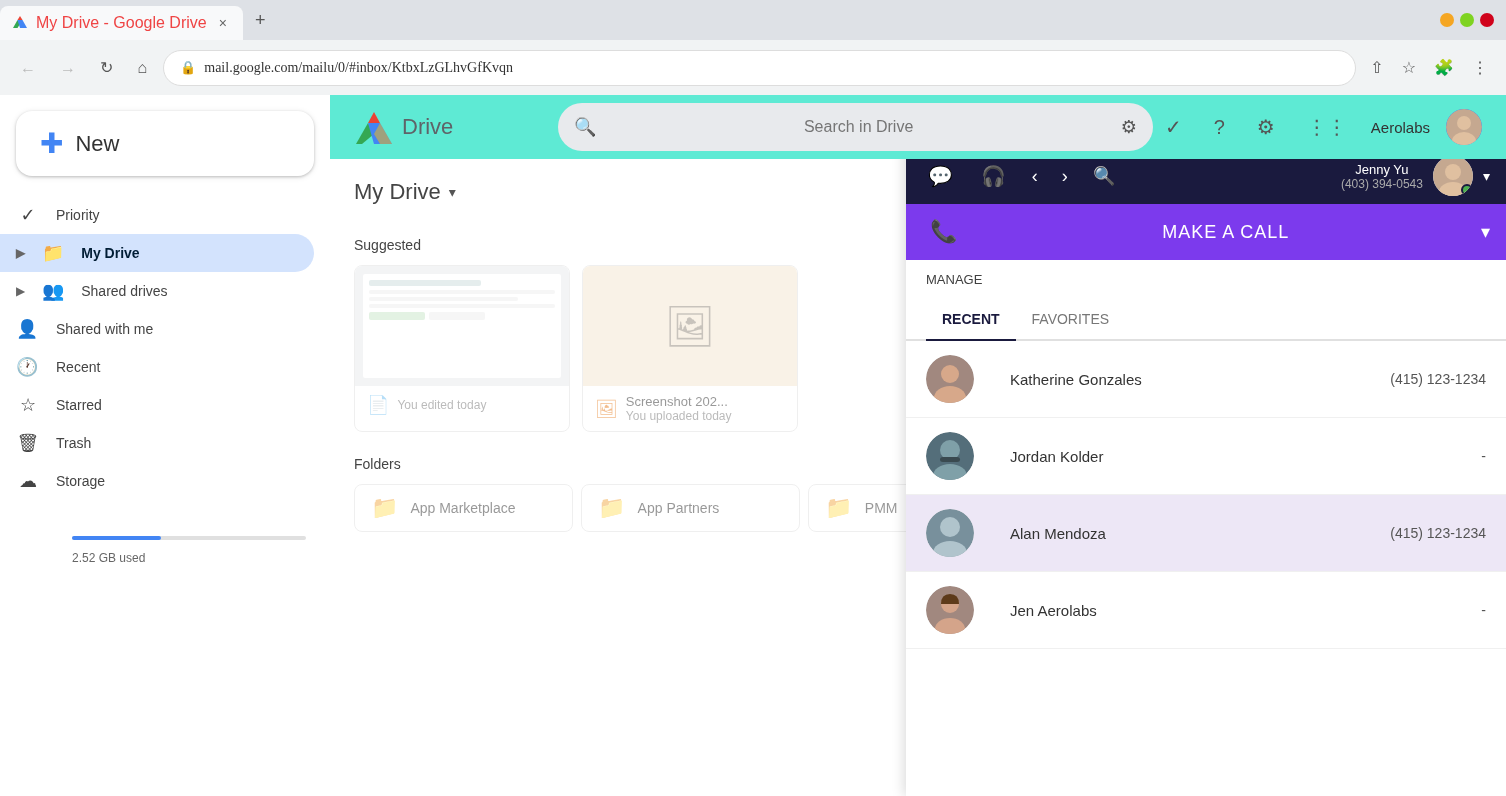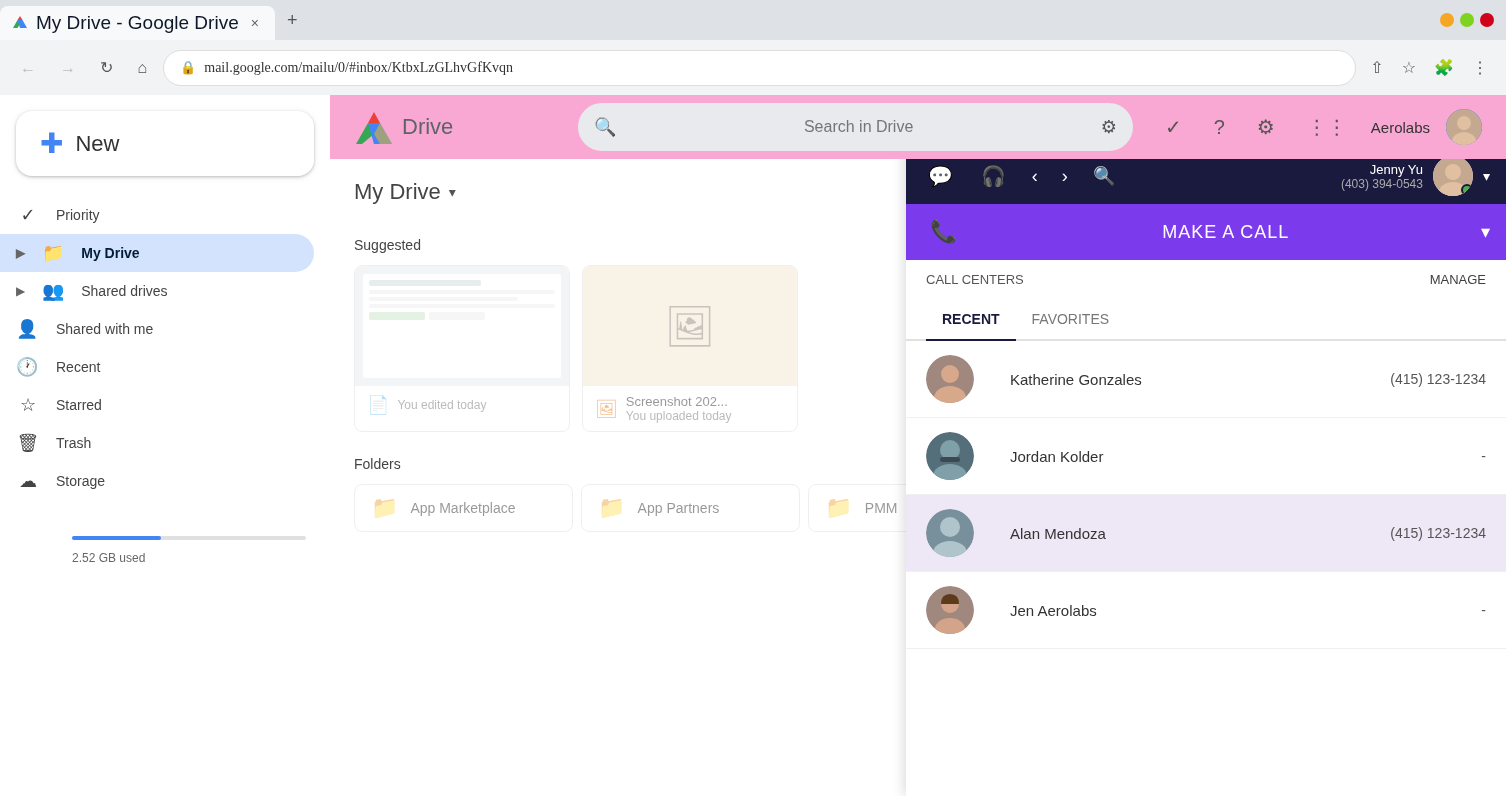--- a/index.html
+++ b/index.html
@@ -2,21 +2,21 @@
 <html><head>
   <meta charset="utf-8">
   <style>
     * { box-sizing: border-box; margin: 0; padding: 0; }
     body { font-family: 'Segoe UI', Arial, sans-serif; background: #f8f9fa; overflow: hidden; width: 1506px; height: 796px; }
 
     
     .browser-chrome { background: #dee1e6; height: 95px; display: flex; flex-direction: column; }
     .browser-tabs { display: flex; align-items: flex-end; height: 40px; padding: 0 0 0 0; background: #dee1e6; }
     .browser-tab { display: flex; align-items: center; background: #f8f9fa; border-radius: 8px 8px 0 0; padding: 0 12px; height: 34px; min-width: 220px; gap: 8px; position: relative; }
-    .browser-tab .tab-title { font-size: 19px; color: #0f172a; flex: 1; white-space: nowrap; overflow: hidden; text-overflow: ellipsis; }
+    .browser-tab .tab-title { font-size: 16px; color: #ef4444; flex: 1; white-space: nowrap; overflow: hidden; text-overflow: ellipsis; }
     .browser-tab .tab-close { color: #666; font-size: 14px; cursor: pointer; padding: 2px 4px; border-radius: 50%; }
     .browser-new-tab { background: none; border: none; font-size: 18px; color: #555; cursor: pointer; padding: 4px 8px; margin-left: 4px; align-self: center; }
     .browser-tab-spacer { flex: 1; }
     .tab-controls { display: flex; align-items: center; gap: 8px; padding: 0 12px; align-self: center; }
     .win-btn { width: 14px; height: 14px; border-radius: 50%; cursor: pointer; font-size: 10px; }
     .win-min { background: #f5a623; }
     .win-max { background: #7ed321; }
     .win-close { background: #d0021b; }
     .browser-nav { display: flex; align-items: center; background: #f1f3f4; height: 55px; padding: 0 12px; gap: 8px; }
     .nav-btn { background: none; border: none; cursor: pointer; color: #555; font-size: 16px; padding: 6px 8px; border-radius: 50%; }
@@ -58,21 +58,21 @@
     .file-icon { font-size: 18px; }
     .file-details { flex: 1; }
     .file-name { font-size: 13px; color: #333; font-weight: 500; }
     .file-date { font-size: 12px; color: #777; }
     .folders-grid { display: grid; grid-template-columns: repeat(auto-fill, minmax(200px, 1fr)); gap: 8px; margin-bottom: 16px; }
     .folder-item { display: flex; align-items: center; gap: 12px; padding: 10px 16px; border: 1px solid #e0e0e0; border-radius: 8px; cursor: pointer; opacity: 0.5; }
     .folder-icon { font-size: 22px; color: #888; }
     .folder-name { font-size: 14px; color: #333; }
 
     
-    .top-bar { display: flex; align-items: center; background: #f9a8d4; padding: 8px 24px; gap: 24px; position: sticky; top: 0; z-index: 10; }
+    .top-bar { display: flex; align-items: center; background: #5eead4; padding: 8px 24px; gap: 4px; position: sticky; top: 0; z-index: 10; }
     .drive-logo { display: flex; align-items: center; gap: 8px; width: 200px; }
     .drive-logo-text { font-size: 22px; color: #5f6368; font-weight: 400; }
     .search-bar { flex: 1; display: flex; align-items: center; background: #e8eaed; border-radius: 24px; padding: 0 16px; height: 48px; gap: 12px; max-width: 600px; }
     .search-icon { font-size: 18px; color: #555; }
     .search-input { background: none; border: none; outline: none; font-size: 16px; color: #333; flex: 1; text-align: center; }
     .search-filter-icon { font-size: 18px; color: #555; cursor: pointer; }
     .top-bar-right { display: flex; align-items: center; gap: 16px; margin-left: auto; }
     .top-icon-btn { background: none; border: none; cursor: pointer; font-size: 20px; color: #555; padding: 8px; border-radius: 50%; }
     .user-avatar { width: 36px; height: 36px; border-radius: 50%; background: #4285f4; color: white; display: flex; align-items: center; justify-content: center; font-size: 14px; cursor: pointer; overflow: hidden; }
     .user-name { font-size: 15px; color: #333; }
@@ -82,21 +82,21 @@
     .call-panel-header { display: flex; align-items: center; padding: 12px 16px; background: #fff; border-bottom: 1px solid #eee; }
     .off-duty-badge { display: flex; align-items: center; gap: 6px; font-size: 14px; color: #d32f2f; }
     .panel-title { flex: 1; text-align: center; font-size: 24px; font-weight: 400; color: #333; }
     .panel-chevron { background: none; border: none; cursor: pointer; font-size: 18px; color: #555; }
     .panel-close { background: none; border: none; cursor: pointer; font-size: 20px; color: #555; }
     .call-panel-nav { background: #1a1a3e; display: flex; align-items: center; padding: 8px 16px; gap: 16px; }
     .nav-icon-white { color: #fff; font-size: 20px; cursor: pointer; padding: 6px; }
     .nav-arrow { color: #fff; font-size: 18px; cursor: pointer; padding: 4px; }
     .nav-search { color: #fff; font-size: 18px; cursor: pointer; padding: 6px; }
     .agent-info { margin-left: auto; display: flex; align-items: center; gap: 10px; }
-    .agent-name { color: #fff; font-size: 13px; text-align: right; }
+    .agent-name { color: #fff; font-size: 13px; text-align: center; }
     .agent-phone { color: #aaa; font-size: 12px; }
     .agent-avatar { width: 40px; height: 40px; border-radius: 50%; overflow: hidden; background: #ddd; position: relative; }
     .agent-status-dot { width: 12px; height: 12px; background: #4caf50; border-radius: 50%; border: 2px solid #1a1a3e; position: absolute; bottom: 0; right: 0; }
     .agent-dropdown { color: #fff; font-size: 14px; cursor: pointer; }
     .make-call-btn { display: flex; align-items: center; background: #7c3aed; margin: 0; padding: 0 24px; height: 56px; cursor: pointer; border: none; width: 100%; position: relative; }
     .make-call-phone { color: #fff; font-size: 22px; margin-right: 12px; }
     .make-call-text { color: #fff; font-size: 18px; font-weight: 500; letter-spacing: 1px; flex: 1; text-align: center; }
     .make-call-dropdown { color: #fff; font-size: 18px; position: absolute; right: 16px; }
     .call-centers-bar { display: flex; align-items: center; padding: 12px 20px; }
     .call-centers-label { font-size: 13px; color: #555; font-weight: 500; flex: 1; }
@@ -356,21 +356,20 @@
         </div>
       </div>
 
       <button class="make-call-btn">
         <span class="make-call-phone">📞</span>
         <span class="make-call-text">MAKE A CALL</span>
         <span class="make-call-dropdown">▾</span>
       </button>
 
       <div class="call-centers-bar">
-        <span class="call-centers-label">CALL CENTERS</span>
         <span class="manage-link">MANAGE</span>
       </div>
 
       <div class="tabs-row">
         <div class="tab-item active">RECENT</div>
         <div class="tab-item">FAVORITES</div>
       </div>
 
       <div class="contacts-list">
 

